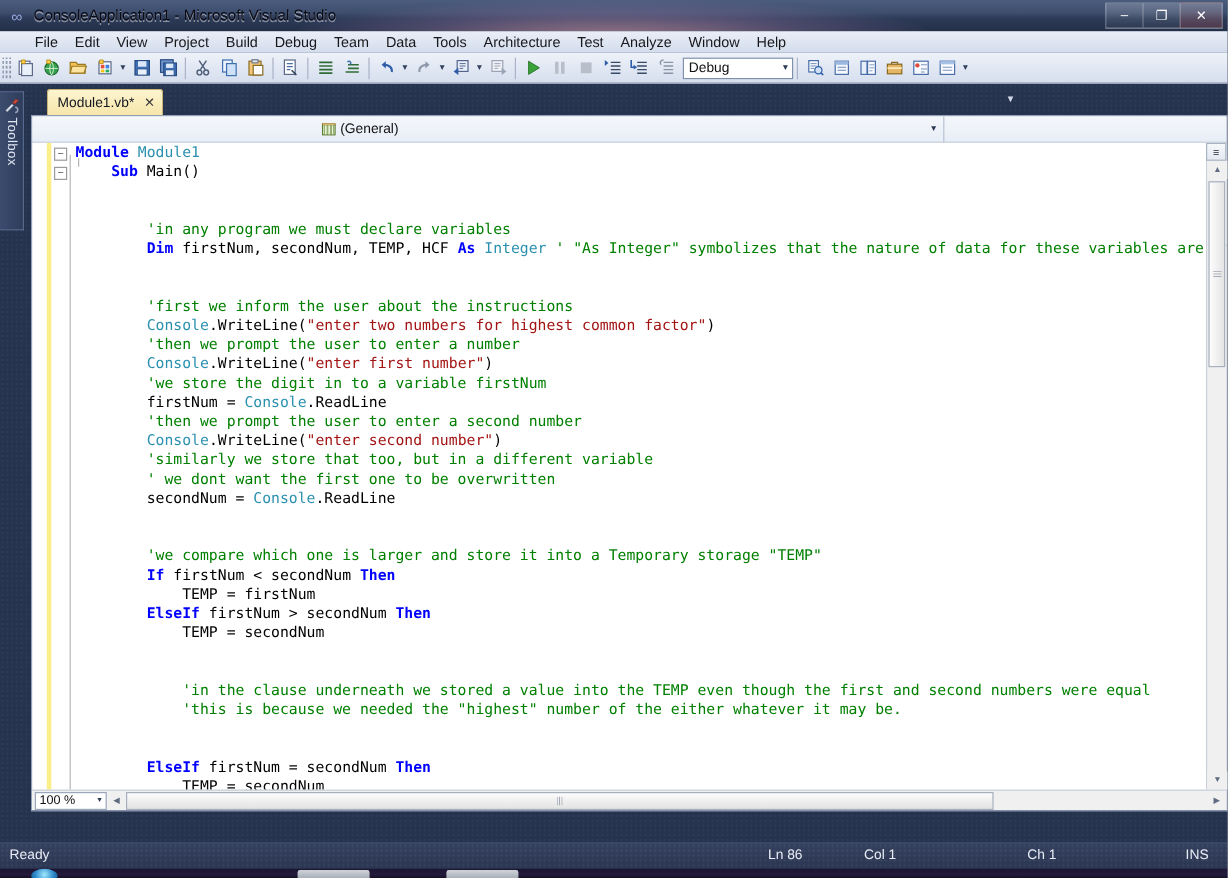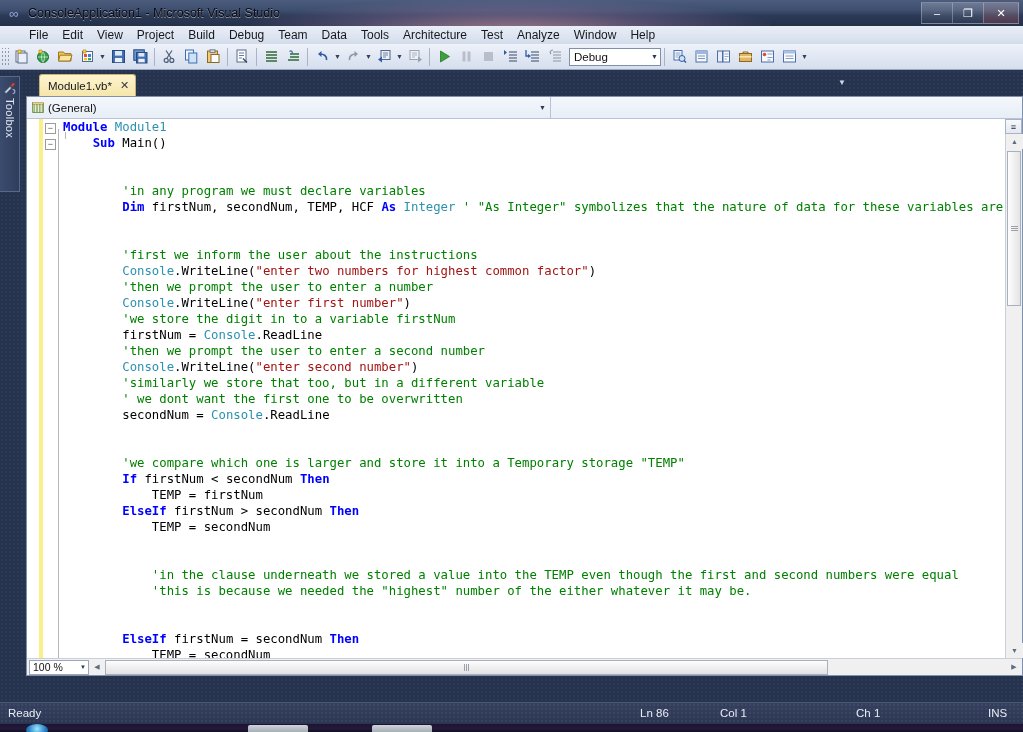--- a/index.html
+++ b/index.html
@@ -106,21 +106,21 @@
   }
 
   
   .editor-frame{
     position:absolute;left:26px;top:26px;width:997px;height:580px;
     background:#fff;border:1px solid #8191ab;box-sizing:border-box;
   }
   .navbar{
     position:absolute;left:0;top:0;width:100%;height:22px;
     background:linear-gradient(to bottom,#f4f7fb,#e8eef7);
-    border-bottom:1px solid #b8c3d4;display:flex;box-sizing:border-box;
+    border-bottom:1px solid #b8c3d4;display:flex;box-sizing:border-box;justify-content:center;
   }
   .nav-combo{
     height:22px;display:flex;align-items:center;position:relative;box-sizing:border-box;
     border-right:1px solid #b8c3d4;padding-left:4px;
   }
   .nav-combo .nav-icon{width:14px;height:14px;margin-right:3px;flex:none;}
   .nav-combo .nav-text{font-size:11.5px;color:#111;white-space:nowrap;}
   .nav-combo .nav-arrow{position:absolute;right:4px;top:7px;font-size:7px;color:#2b3852;}
   .nav-left{left:0;width:524px;}
   .nav-right{width:471px;border-right:none;}

